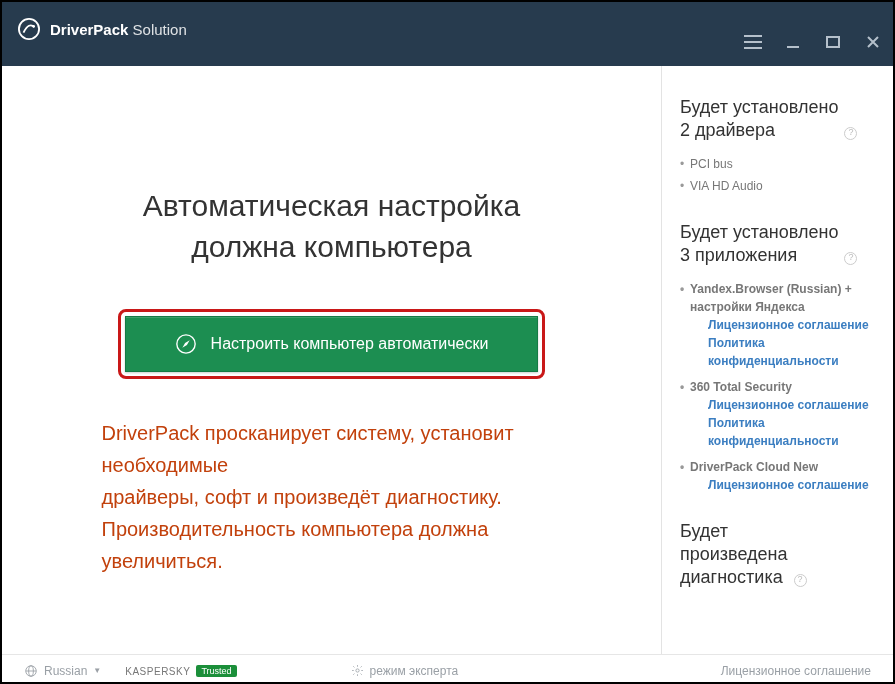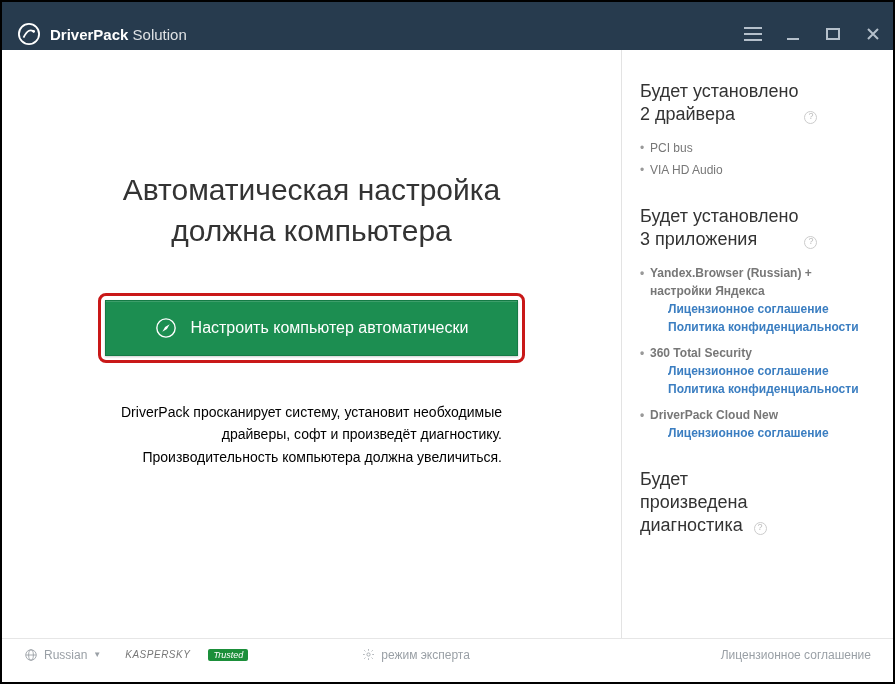--- a/index.html
+++ b/index.html
@@ -6,23 +6,23 @@
 body {
   font-family: -apple-system, BlinkMacSystemFont, "Segoe UI", Arial, sans-serif;
   background: #fff;
   width: 895px;
   height: 684px;
   overflow: hidden;
   border: 2px solid #000;
 }
 .titlebar {
   background: #273b4e;
-  height: 48px;
-  display: flex;
-  align-items: center;
+  height: 64px;
+  display: flex;
+  align-items: flex-start;
   padding: 16px 0 0 16px;
   color: #fff;
 }
 .logo-wrap { display: flex; align-items: center; gap: 10px; }
 .logo-icon { width: 22px; height: 22px; }
 .app-title { font-size: 15px; font-weight: 600; }
 .app-title-sub { font-weight: 300; opacity: 0.85; }
 .title-spacer { flex: 1; }
 .title-btn {
   width: 40px; height: 48px;
@@ -65,29 +65,29 @@
   font-size: 16px;
   display: flex;
   align-items: center;
   gap: 14px;
   cursor: pointer;
   border: 1px solid #157a45;
   box-shadow: inset 0 1px 0 rgba(255,255,255,0.15), 0 1px 2px rgba(0,0,0,0.2);
 }
 .big-btn-icon { width: 22px; height: 22px; }
 .main-desc {
-  color: #000000;
-  font-size: 14px;
-  text-align: right;
+  color: #c2410c;
+  font-size: 20px;
+  text-align: left;
   line-height: 1.6;
   max-width: 460px;
 }
 
 .sidebar {
-  width: 272px;
+  width: 232px;
   border-left: 1px solid #e3e3e3;
   padding: 30px 18px 10px 18px;
   overflow-y: auto;
   color: #333;
 }
 .side-h {
   font-size: 18px;
   font-weight: 400;
   line-height: 1.3;
   margin-bottom: 12px;
@@ -115,21 +115,21 @@
   align-items: center;
   padding: 0 22px;
   font-size: 12px;
   color: #9aa0a6;
   gap: 24px;
 }
 .footer .lang {
   display: flex; align-items: center; gap: 6px; cursor: pointer;
 }
 .footer .lang svg { width: 14px; height: 14px; }
-.footer .kasp { display: flex; align-items: flex-start; gap: 18px; color: #777; font-style: italic; }
+.footer .kasp { display: flex; align-items: flex-end; gap: 6px; color: #777; }
 .kasp-badge {
   background: #1b8f3a; color: #fff; font-size: 9px;
   padding: 1px 5px; border-radius: 2px;
 }
 .footer .expert { display: flex; align-items: center; gap: 6px; cursor: pointer; margin-left: 90px; }
 .footer .expert svg { width: 13px; height: 13px; }
 .footer-spacer { flex: 1; }
 .footer .license { cursor: pointer; }
 .tri-down { font-size: 8px; color: #9aa0a6; }
 </style>

